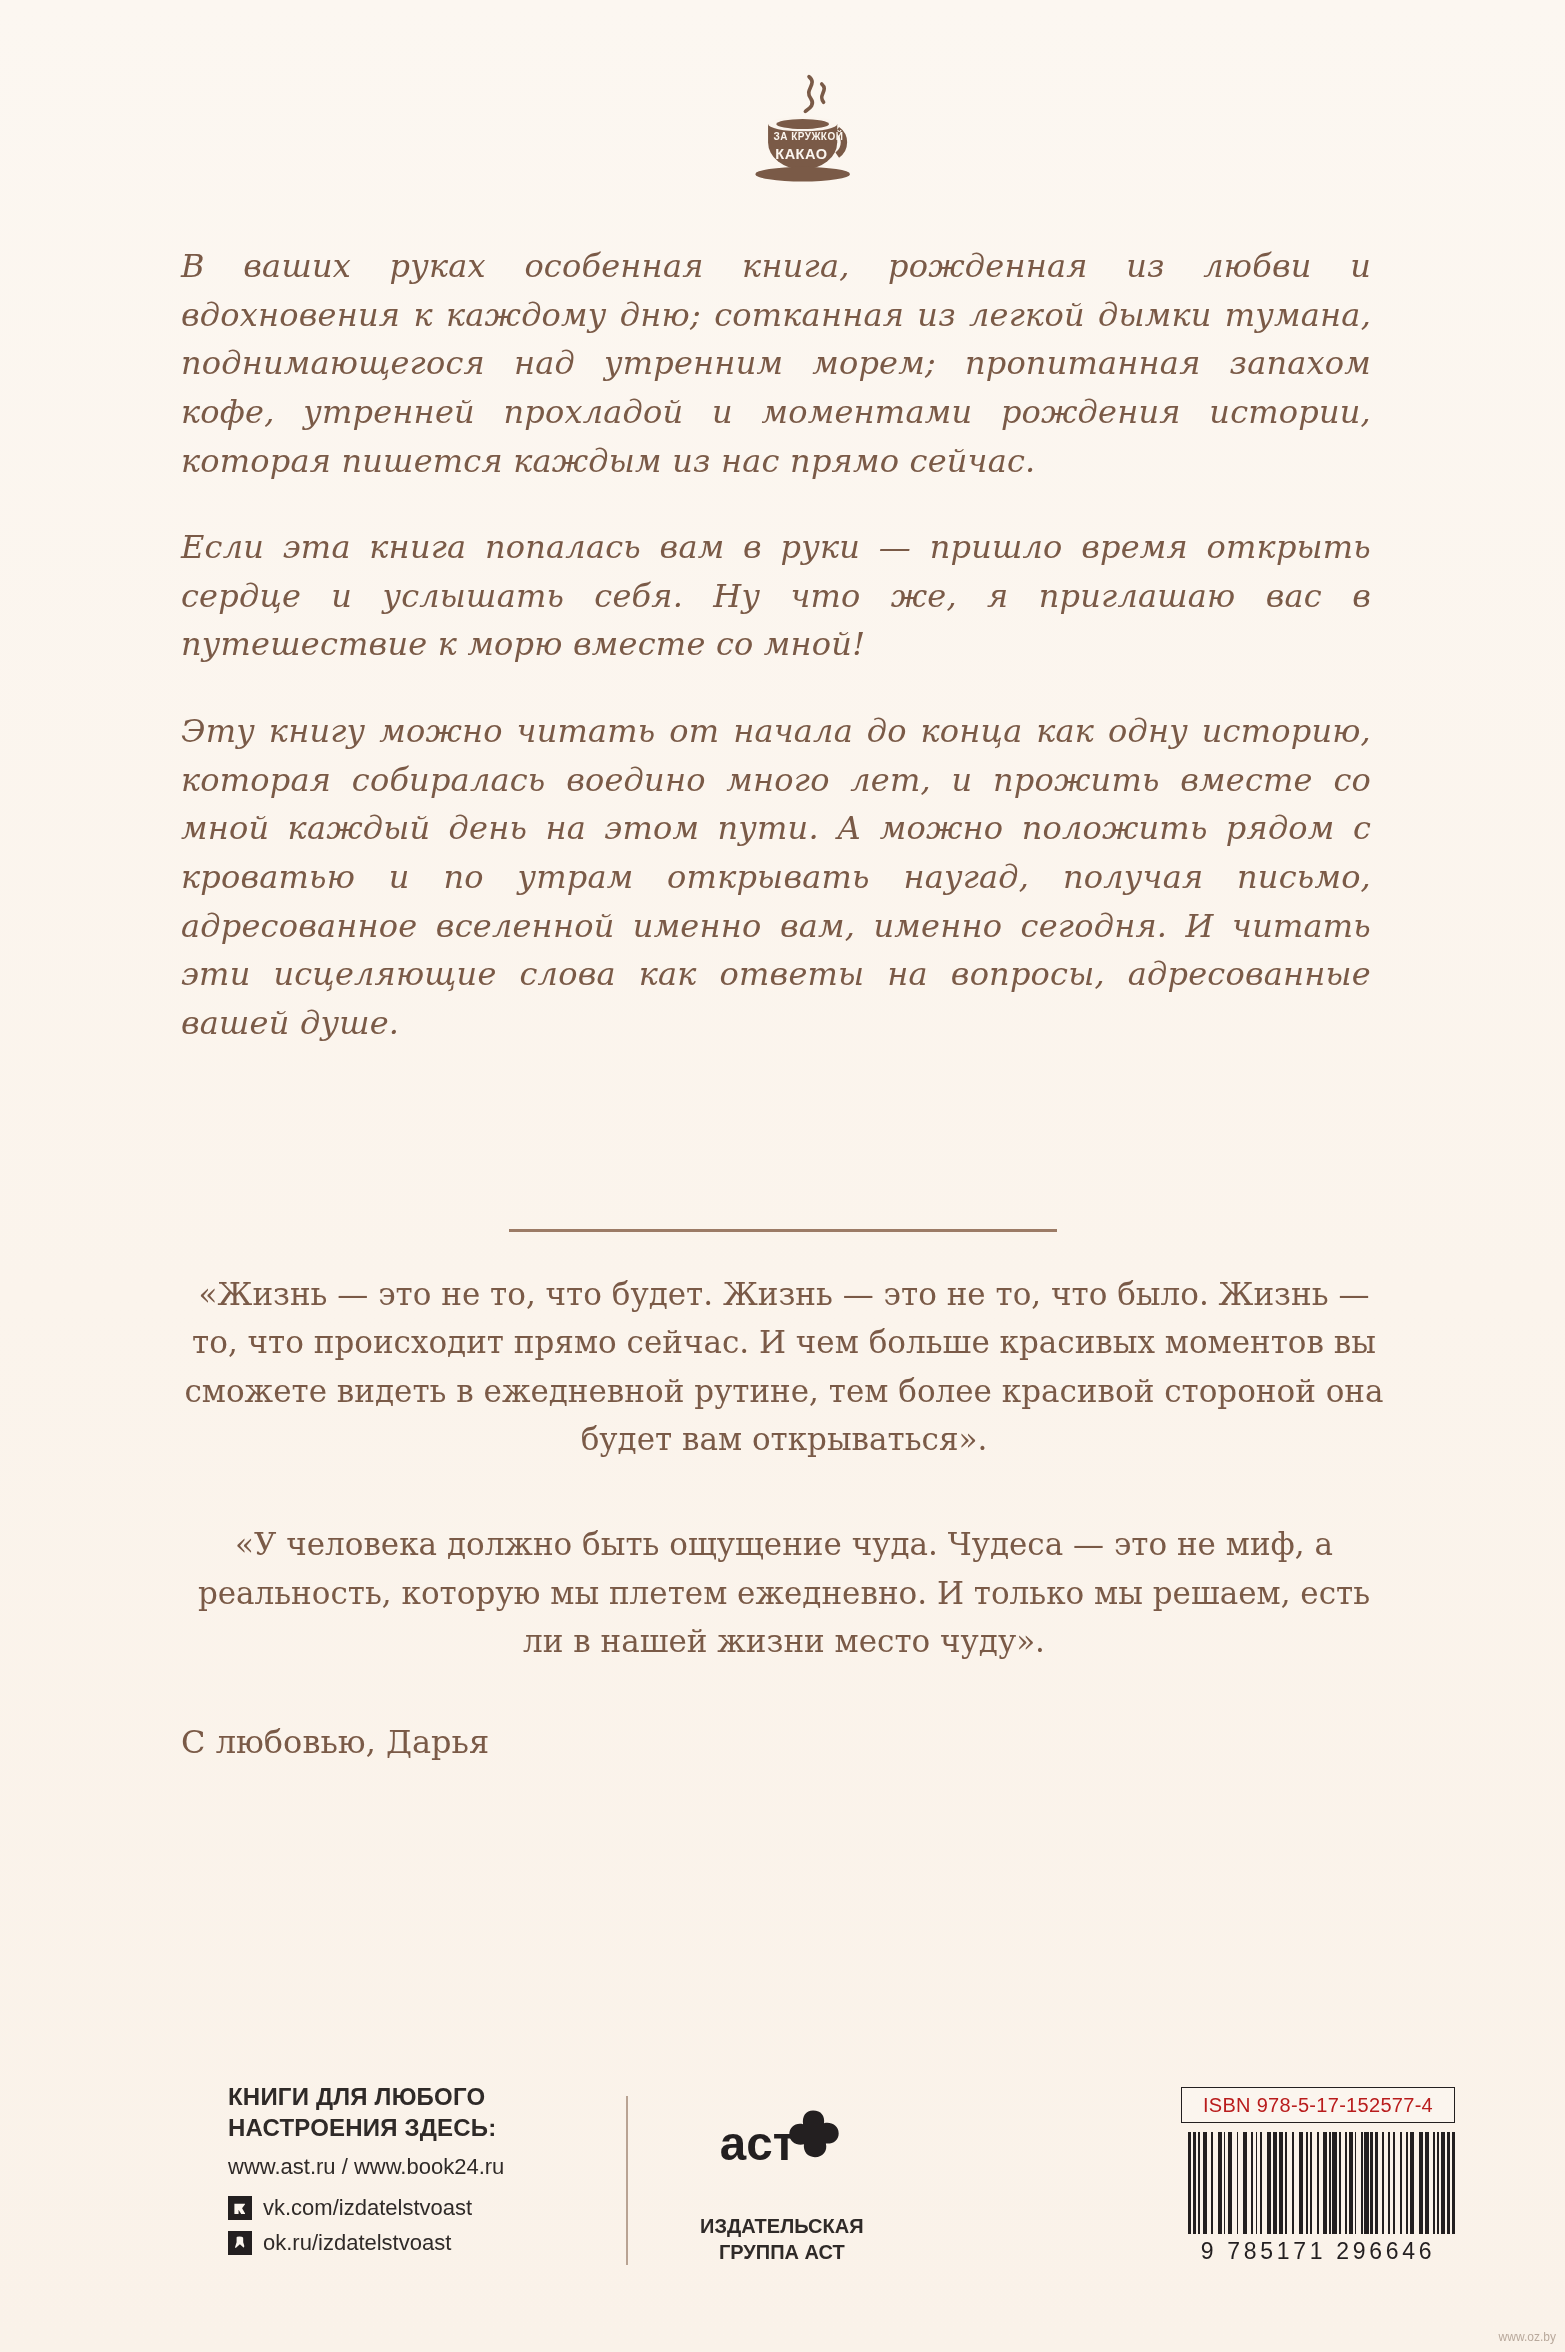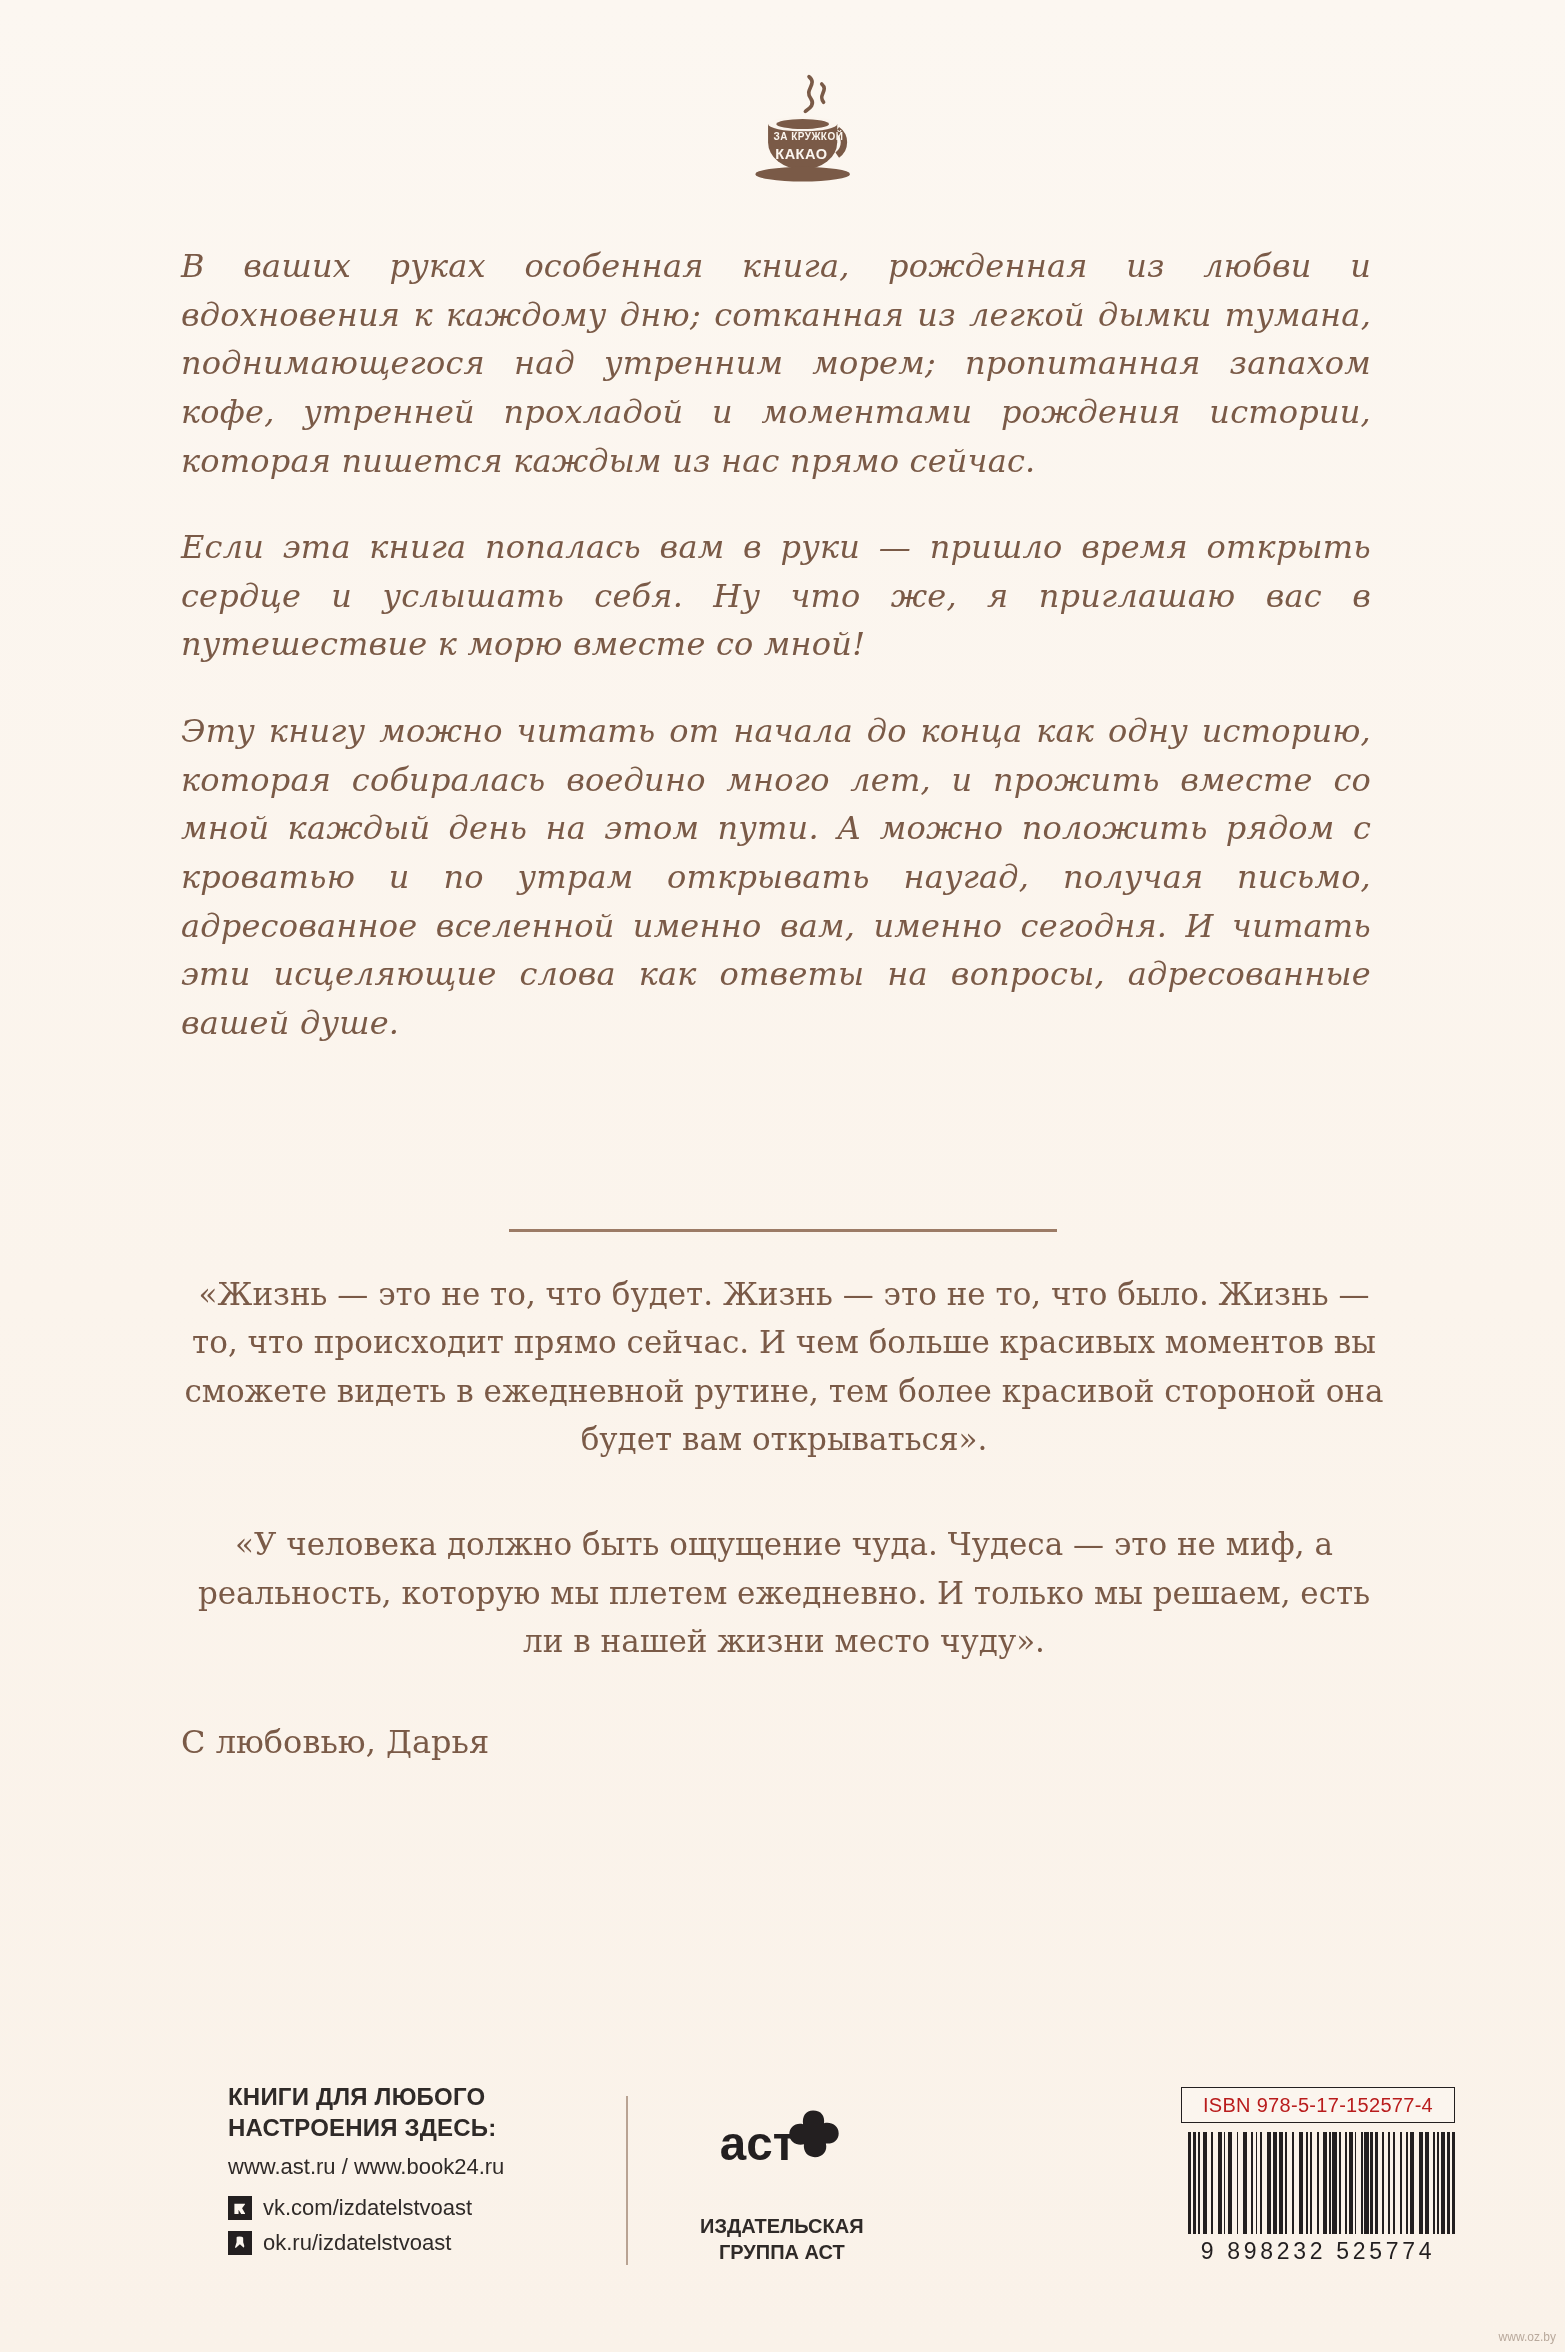--- a/index.html
+++ b/index.html
@@ -398,21 +398,21 @@
             <i style="width: 1.8px;"></i>
             <i style="width: 1.8px; background: transparent;"></i>
             <i style="width: 2.7px;"></i>
             <i style="width: 1.8px; background: transparent;"></i>
             <i style="width: 4.6px;"></i>
             <i style="width: 1.8px; background: transparent;"></i>
             <i style="width: 2.7px;"></i>
             <i style="width: 2.7px; background: transparent;"></i>
             <i style="width: 2.7px;"></i>
           </div>
-        <div class="barcode-num">9 898232 525774</div>
+        <div class="barcode-num">9 785171 296646</div>
       </div>
 
     </div>
   </div>
 
   <div class="watermark">www.oz.by</div>
 </div>
 
 
 </body></html>

